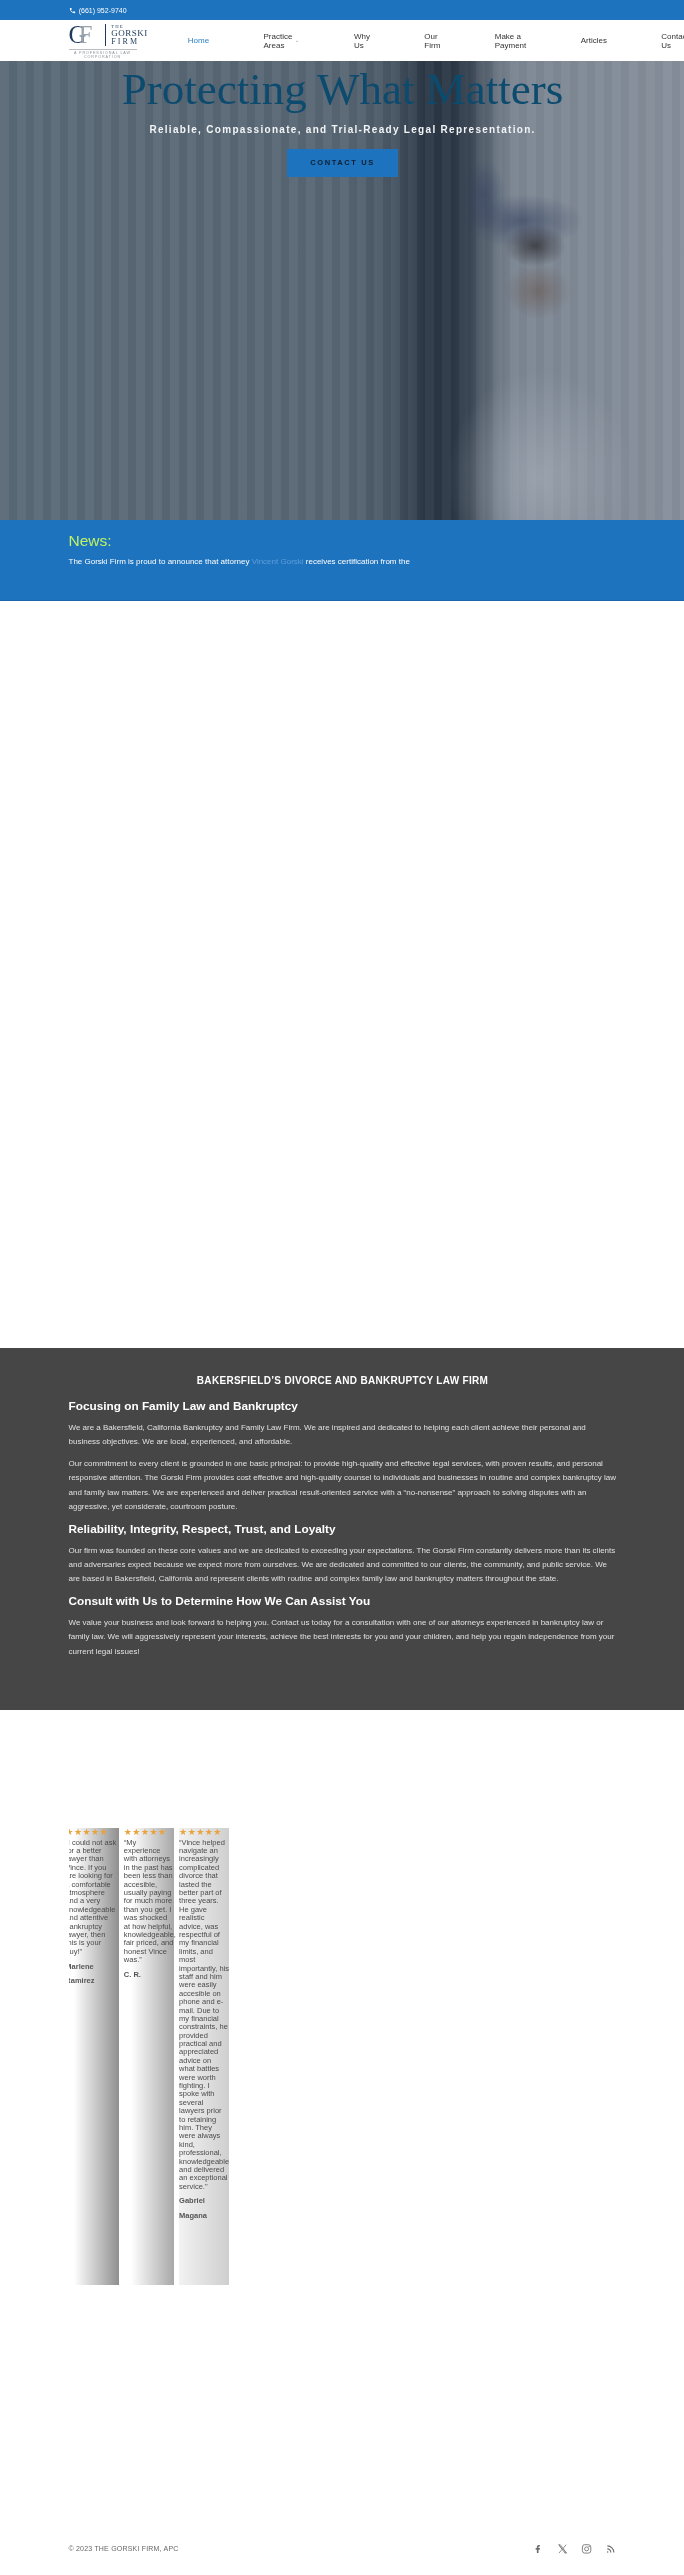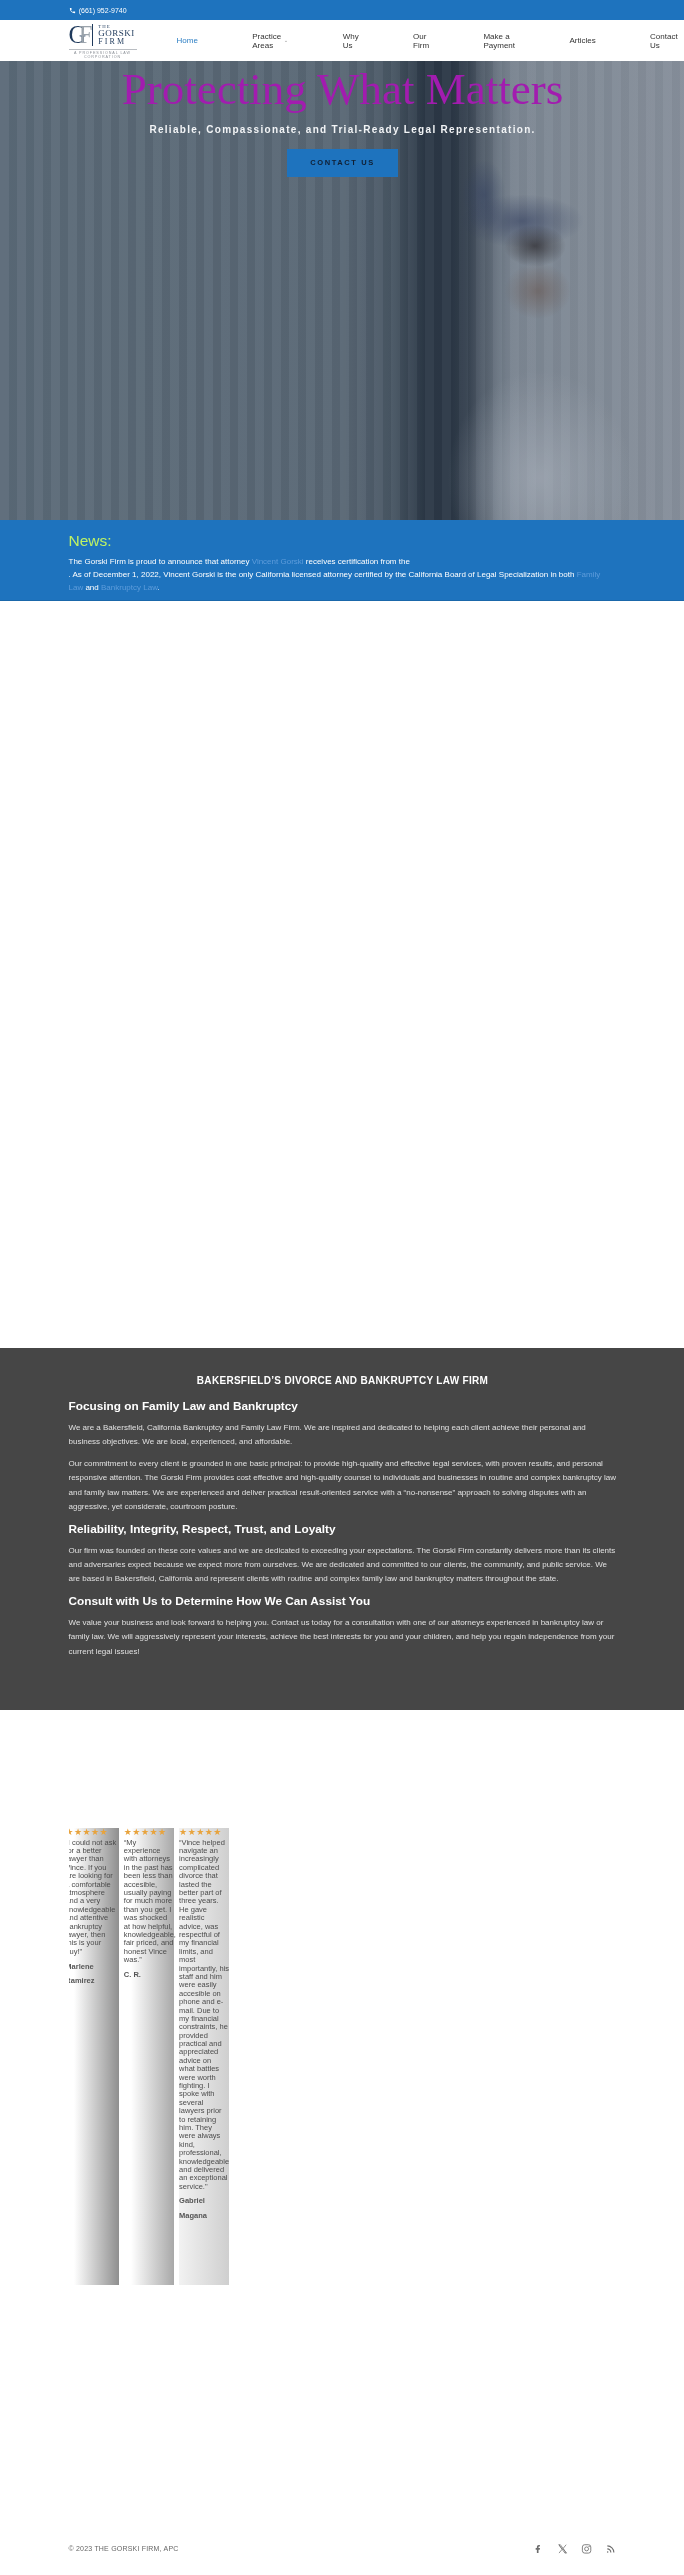--- a/index.html
+++ b/index.html
@@ -14,21 +14,21 @@
   .phone-link svg { display:block; }
 
   
   .navbar { height:41px; background:#ffffff; }
   .navbar .container { display:flex; align-items:center; justify-content:space-between; height:100%; }
   .logo { display:flex; flex-direction:column; cursor:pointer;justify-content:space-between; }
   .logo-top { display:flex; align-items:center; }
   .monogram { font-family:"Liberation Serif", serif; line-height:1; }
   .monogram .g { font-size:24.6px; color:#1f3a5c; }
   .monogram .f { font-size:24.6px; color:#9aa3ab; margin-left:-7.5px; }
-  .logo-right { border-left:0.5px solid #1f3a5c; margin-left:0; padding-left:4.8px; color:#1f3a5c;
+  .logo-right { border-left:0.5px solid #1f3a5c; margin-left:13px; padding-left:4.8px; color:#1f3a5c;
                 font-family:"Liberation Serif", serif; line-height:1.05; }
   .logo-the    { font-size:4.8px;  letter-spacing:1.1px; }
   .logo-gorski { font-size:9px; letter-spacing:0.5px; }
   .logo-firm   { font-size:8px; letter-spacing:2.1px; }
   .logo-tagline{ font-size:3.7px; color:#8a8f96; letter-spacing:0.9px; border-top:0.5px solid #b9bdc2;
                  margin-top:1.6px; padding-top:1.1px; width:68px; text-align:center; }
   .nav-menu { display:flex; align-items:center; gap:14.4px; list-style:none; }
   .nav-menu a { text-decoration:none; color:#333333; font-size:8px; display:flex; align-items:center; gap:2.7px;padding-left:40px; }
   .nav-menu a.active { color:#2d7fc4; }
   .chevron { font-size:5.3px; color:#8a8a8a; line-height:1; }
@@ -41,21 +41,21 @@
       radial-gradient(43px 29px  at 535px 185px, rgba(38,30,28,.65), transparent 72%),
       radial-gradient(86px 37px at 522px  160px, rgba(48,60,98,.55), transparent 72%),
       radial-gradient(29px 48px  at 484px  134px, rgba(52,66,104,.5),  transparent 75%),
       radial-gradient(123px 144px at 540px 417px, rgba(218,223,230,.55), transparent 75%),
       linear-gradient(90deg, rgba(255,255,255,0) 66%, rgba(226,227,231,.30) 76%, rgba(226,227,231,.30) 100%),
       repeating-linear-gradient(90deg, rgba(255,255,255,.045) 0 8.6px, rgba(0,0,0,.05) 8.6px 17px),
       linear-gradient(90deg,#70808b 0%,#6d7b86 50%,#596772 57%,#333f4b 62%,#333f4b 68%,#7a8792 74%,#8e98a3 100%);
   }
   .hero-overlay { position:absolute; inset:0; background:rgba(24,37,57,.22); }
   .hero-content { position:relative; text-align:center; padding-top:4.3px; }
-  .hero-title { font-family:"Liberation Serif", serif; font-weight:400; color:#a21caf;
+  .hero-title { font-family:"Liberation Serif", serif; font-weight:400; color:#0c4a6e;
                 font-size:45px; line-height:1.05; }
   .hero-subtitle { margin-top:10.7px; color:#f2f4f6; font-size:10px; font-weight:bold; letter-spacing:1.3px; }
   .hero-cta { display:inline-block; margin-top:14px; background:#1e73be; color:#101f33;
               font-size:7.5px; font-weight:bold; letter-spacing:1.6px; text-decoration:none;
               padding:9.6px 23.5px; }
 
   
   .news { height:81px; background:#1e73be; overflow:hidden; border-bottom:1.6px solid rgba(0,0,0,.10); }
   .news .container { padding-top:11.8px; }
   .news-heading { color:#bef264; font-size:15.5px; font-weight:400; margin-bottom:6.4px; }
@@ -174,21 +174,20 @@
     <h1 class="hero-title">Protecting What Matters</h1>
     <div class="hero-subtitle">Reliable, Compassionate, and Trial-Ready Legal Representation.</div>
     <a class="hero-cta" href="#">CONTACT US</a>
   </div>
 </section>
 
 <section class="news">
   <div class="container">
     <h2 class="news-heading">News:</h2>
     <p id="news-line1"><span>The Gorski Firm is proud to announce that attorney </span><a href="#" class="news-link">Vincent Gorski</a><span> receives certification from the</span></p>
-    <p id="news-line2"><span>. As of December 1, 2022, Vincent Gorski is the only California licensed attorney certified by the California Board of Legal Specialization in both </span><a href="#" class="news-link">Family Law</a><span> and </span><a href="#" class="news-link">Bankruptcy Law</a><span>.</span></p>
   </div>
 </section>
 
 <div class="spacer-a"></div>
 
 <section class="about">
   <div class="container">
     <h2 class="about-heading">BAKERSFIELD’S DIVORCE AND BANKRUPTCY LAW FIRM</h2>
     <div id="about-blocks">
         <h3>Focusing on Family Law and Bankruptcy</h3>

